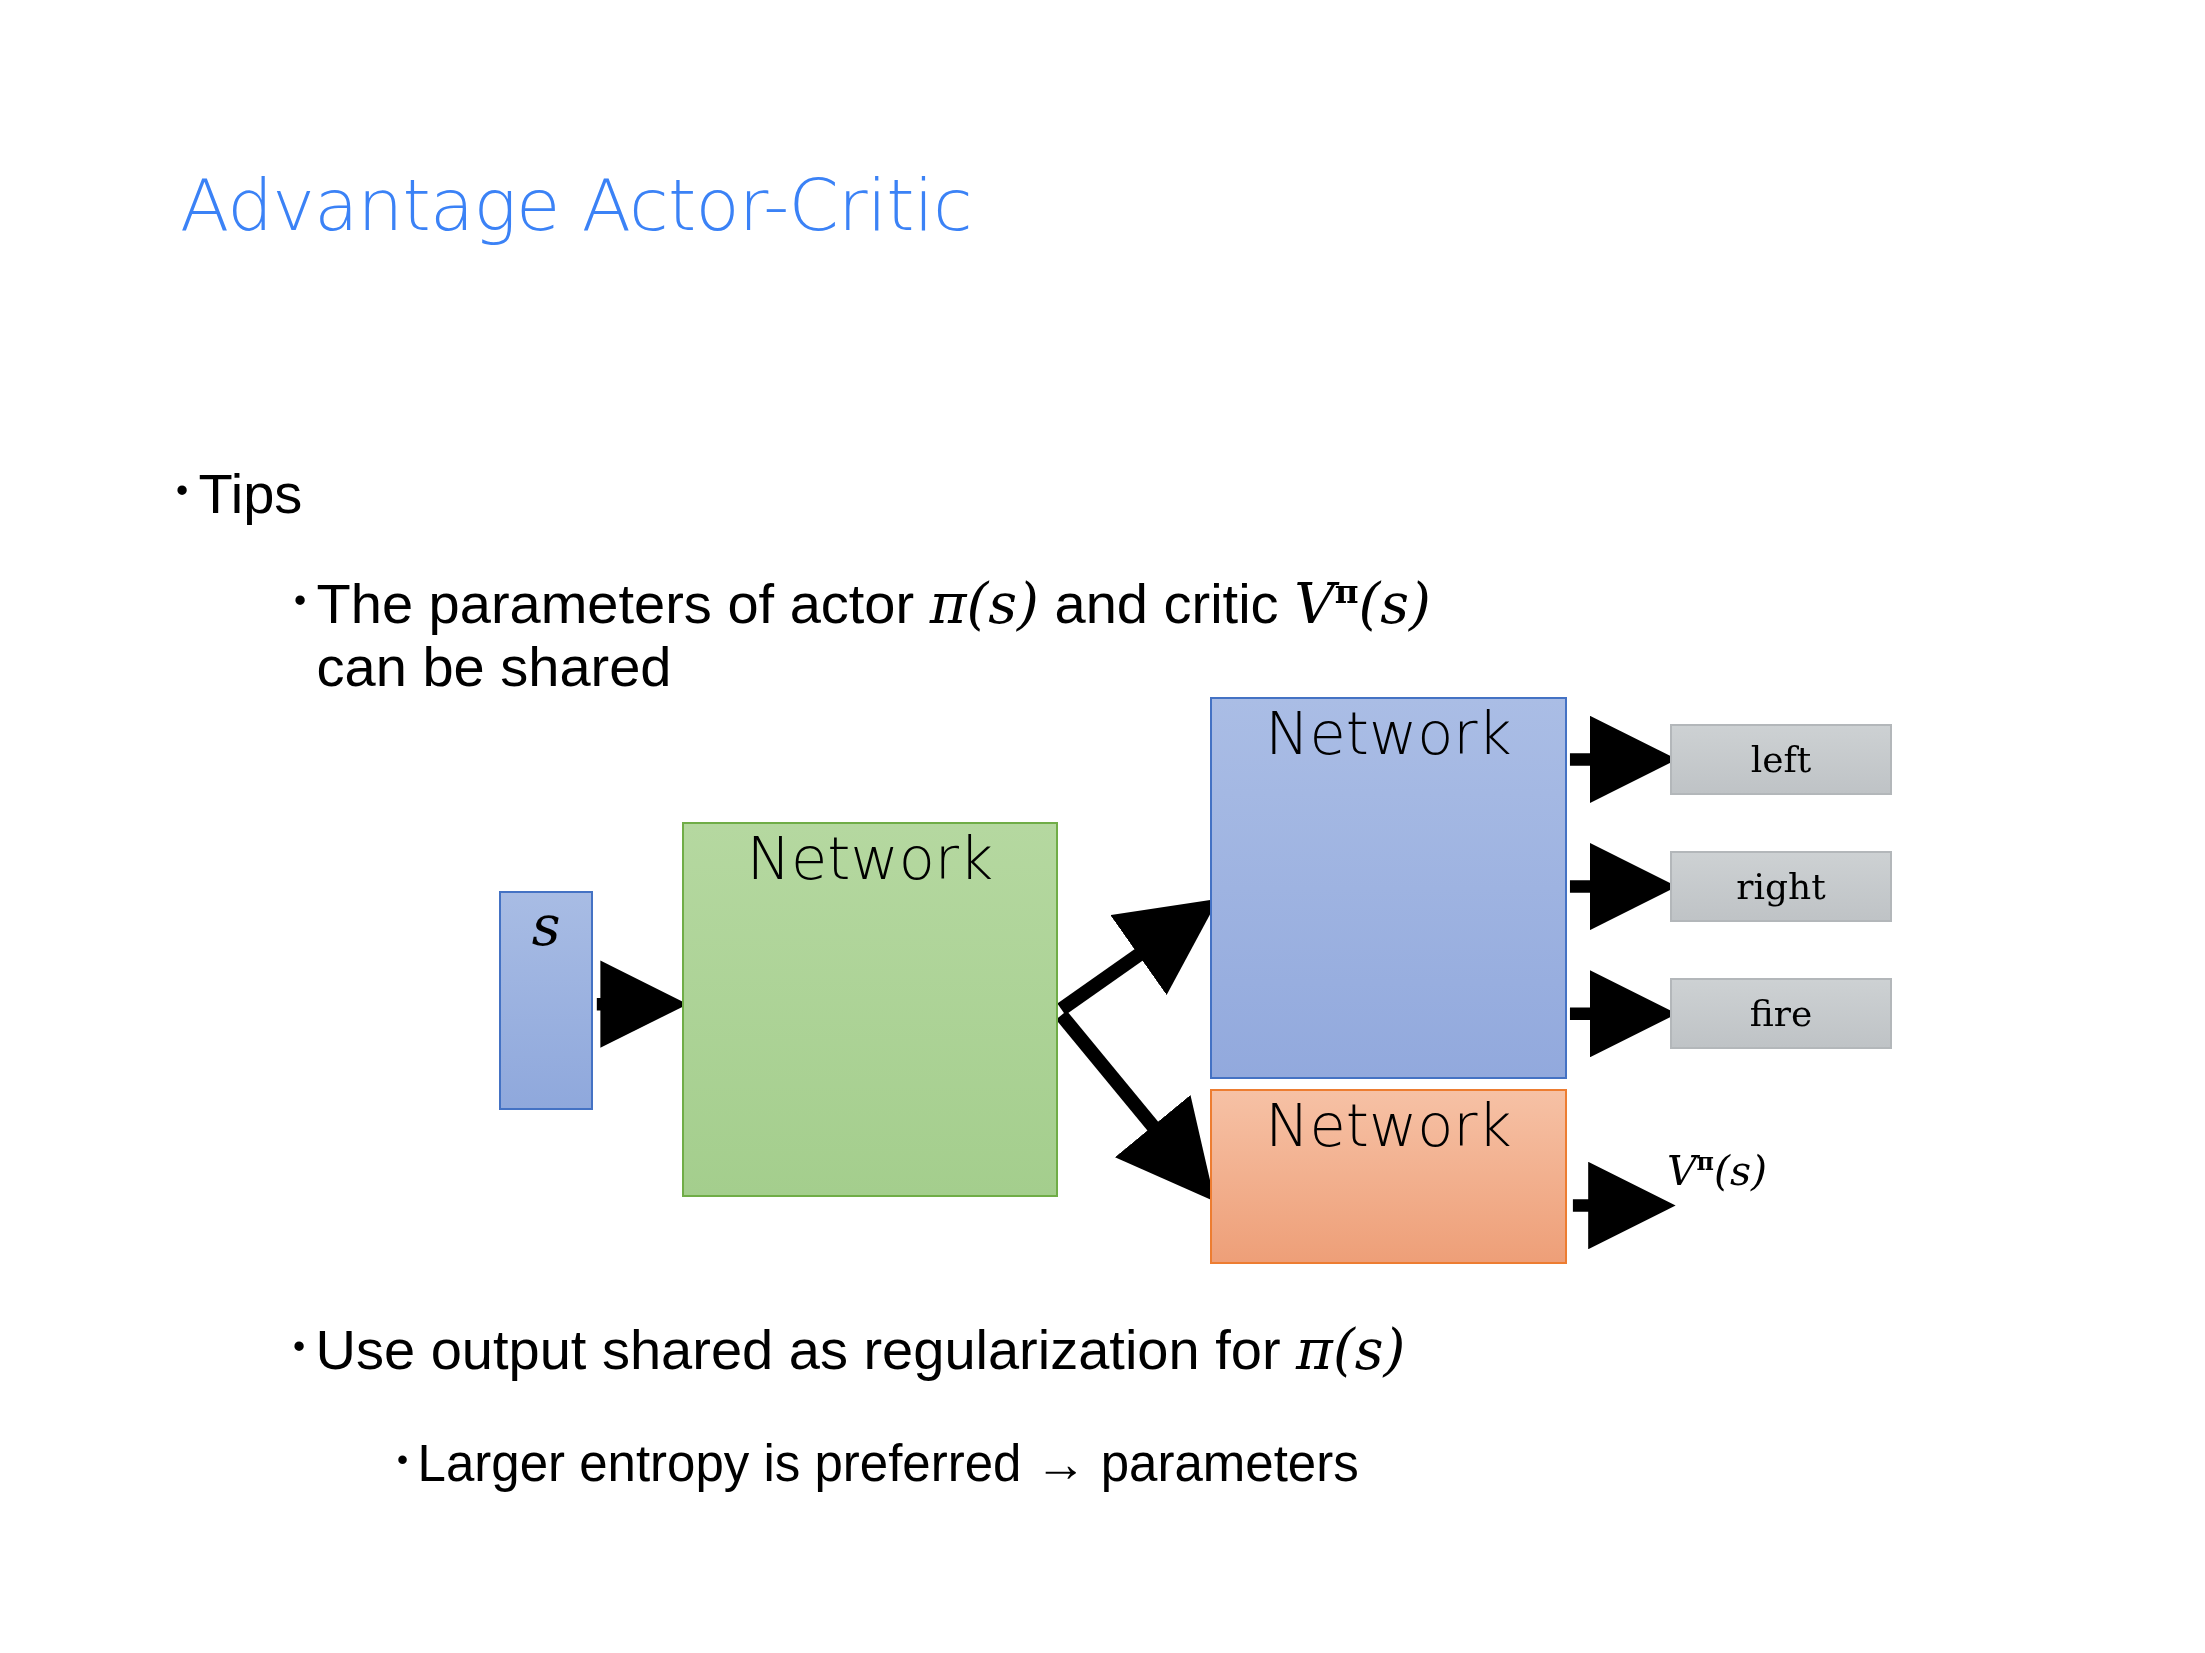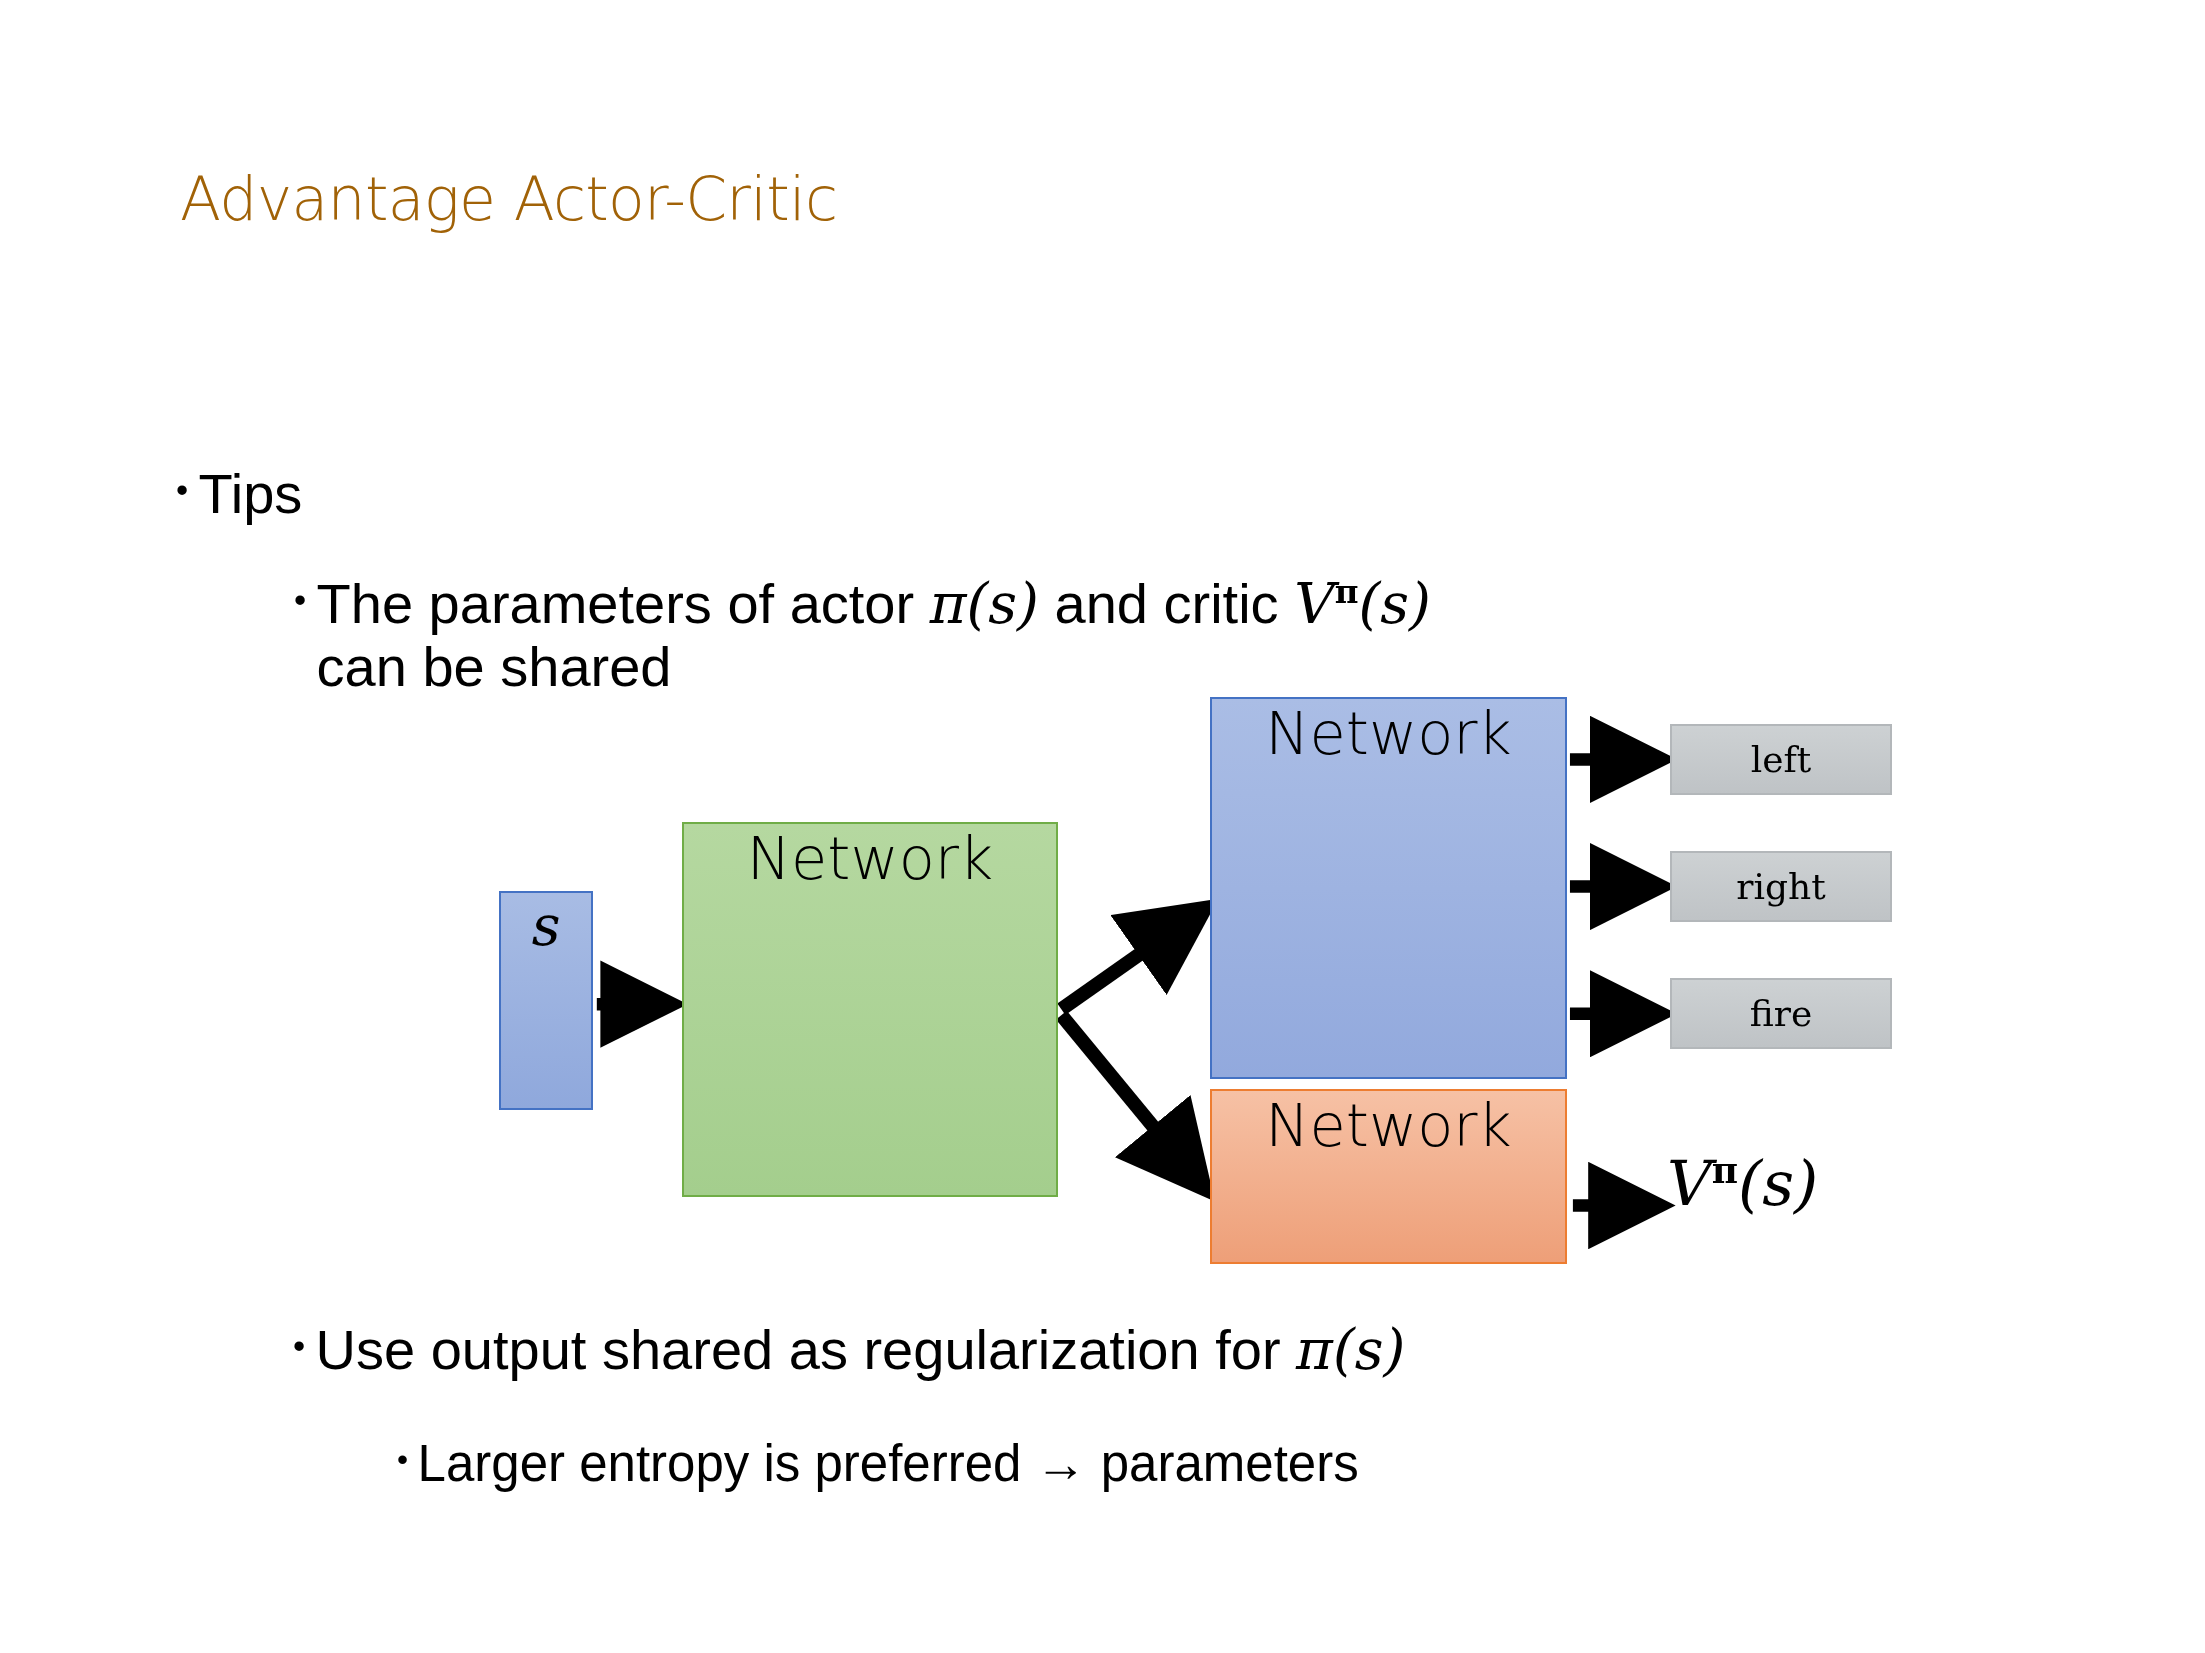--- a/index.html
+++ b/index.html
@@ -18,24 +18,24 @@
   }
 
   
   #slide-title {
     position: absolute;
     left: 180px;
     top: 168px;
     width: 1838px;
     font-family: "DejaVu Sans", sans-serif;
     font-weight: 300;
-    font-size: 60px;
+    font-size: 72px;
     line-height: 1.05;
     letter-spacing: -0.7px;
-    color: #a16207;
+    color: #3b82f6;
     white-space: nowrap;
   }
 
   
   .bullet {
     position: absolute;
     display: flex;
     align-items: flex-start;
     color: #000000;
   }
@@ -169,21 +169,21 @@
     left: 1670px;
   }
   #out-left  { top: 724px; }
   #out-right { top: 851px; }
   #out-fire  { top: 978px; }
 
   #vpi-out {
     position: absolute;
     left: 1667px;
     top: 1147px;
-    font-size: 62px;
+    font-size: 41px;
   }
 </style>
 </head>
 <body>
 
 <div id="slide">
 
   <div id="slide-title">Advantage Actor-Critic</div>
 
   <div class="bullet" id="b-tips">

